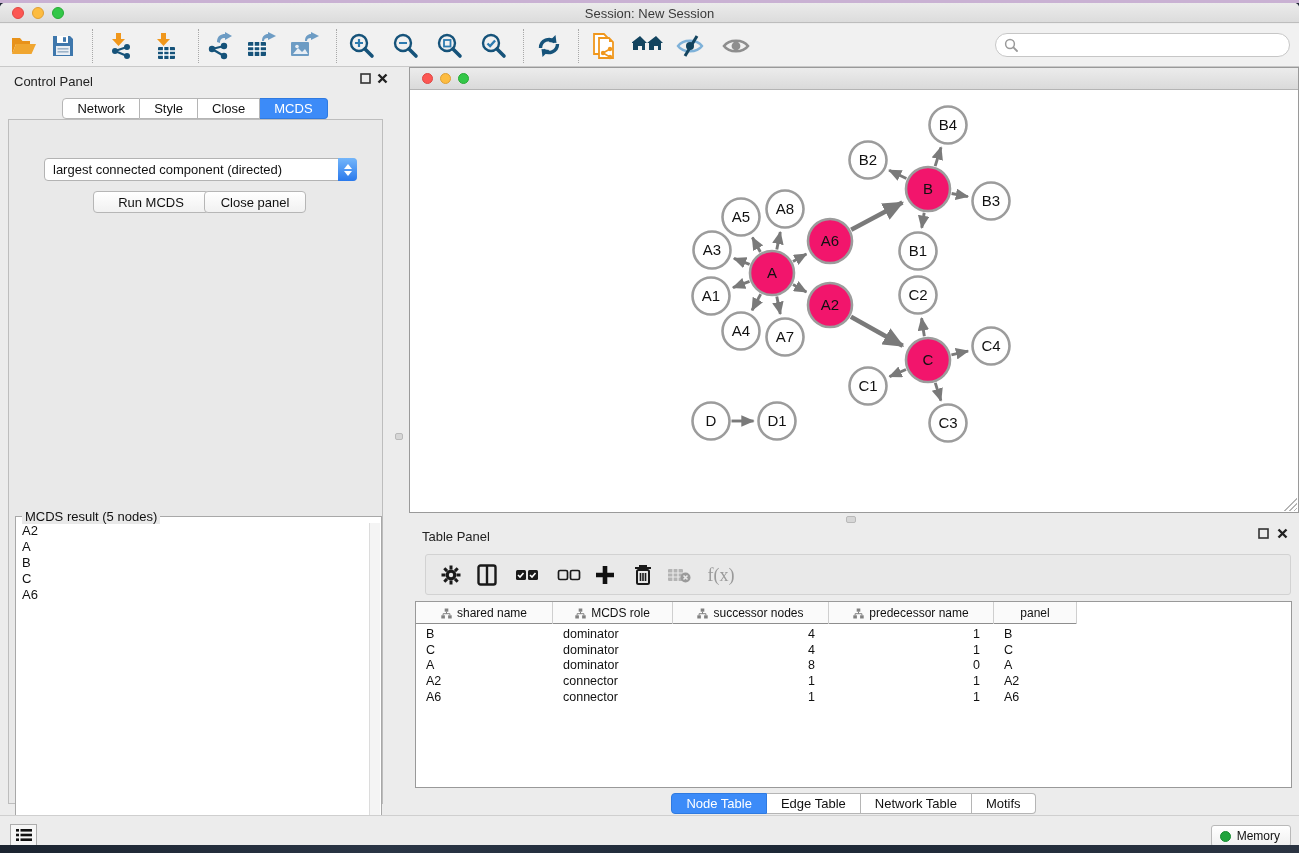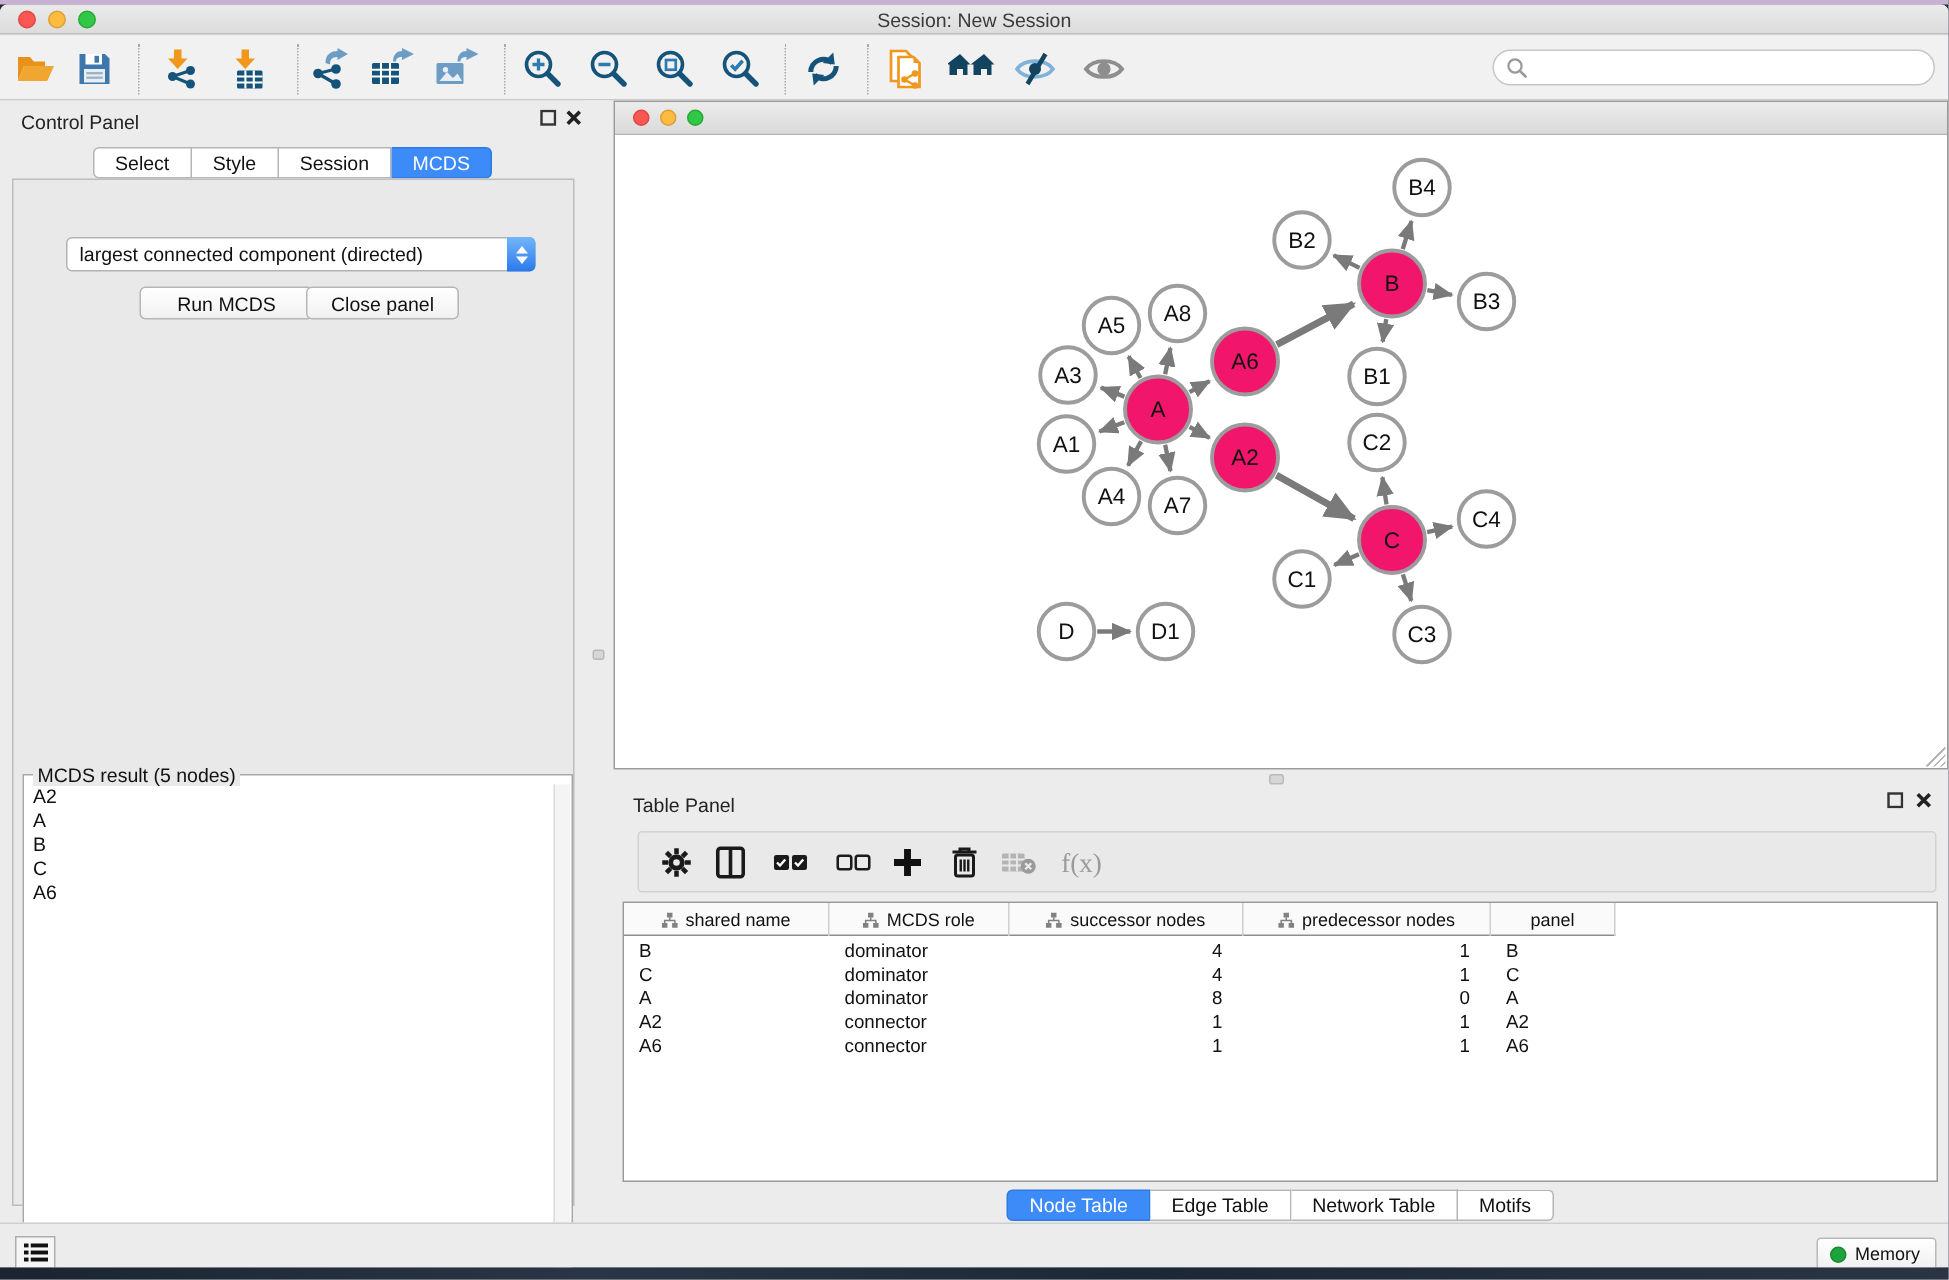--- a/index.html
+++ b/index.html
@@ -300,23 +300,23 @@
             <rect x="1" y="1" width="9" height="9" fill="none" stroke="#333" stroke-width="1.6"></rect>
           </svg>
       </div>
       <div class="panel-ctl" style="left:377px">
         <svg width="11" height="11" viewBox="0 0 11 11">
             <path d="M1.5 1.5 L9.5 9.5 M9.5 1.5 L1.5 9.5" stroke="#222" stroke-width="2.4"></path>
           </svg>
       </div>
 
       <div class="tabrow">
-          <div class="tab">Select</div>
+          <div class="tab">Network</div>
           <div class="tab">Style</div>
-          <div class="tab">Session</div>
+          <div class="tab">Close</div>
           <div class="tab active">MCDS</div>
         </div>
 
       <div class="cp-content">
         <div class="combo">
           <span class="val">largest connected component (directed)</span>
           <span class="stepper">
               <span class="up"></span>
               <span class="dn"></span>
             </span>
@@ -567,21 +567,21 @@
                 </svg>
                 <span>successor nodes</span>
               </div>
               <div class="th" style="width: 165px;">
                 <svg width="11" height="11" viewBox="0 0 11 11">
                   <rect x="3.7" y="0.5" width="3.6" height="3.2" fill="#818181"></rect>
                   <rect x="0.3" y="7.3" width="3.6" height="3.2" fill="#818181"></rect>
                   <rect x="7.1" y="7.3" width="3.6" height="3.2" fill="#818181"></rect>
                   <path d="M5.5 3.7v2M2.1 7.3v-1.6h6.8v1.6" fill="none" stroke="#818181" stroke-width="1"></path>
                 </svg>
-                <span>predecessor nodes</span>
+                <span>predecessor name</span>
               </div>
               <div class="th" style="width: 83px;">
                 <span>panel</span>
               </div>
             </div>
           <div class="tbody">
               <div class="trow">
                 <div class="td al" style="width: 137px;">B</div>
                 <div class="td al" style="width: 120px;">dominator</div>
                 <div class="td ar" style="width: 156px;">4</div>

